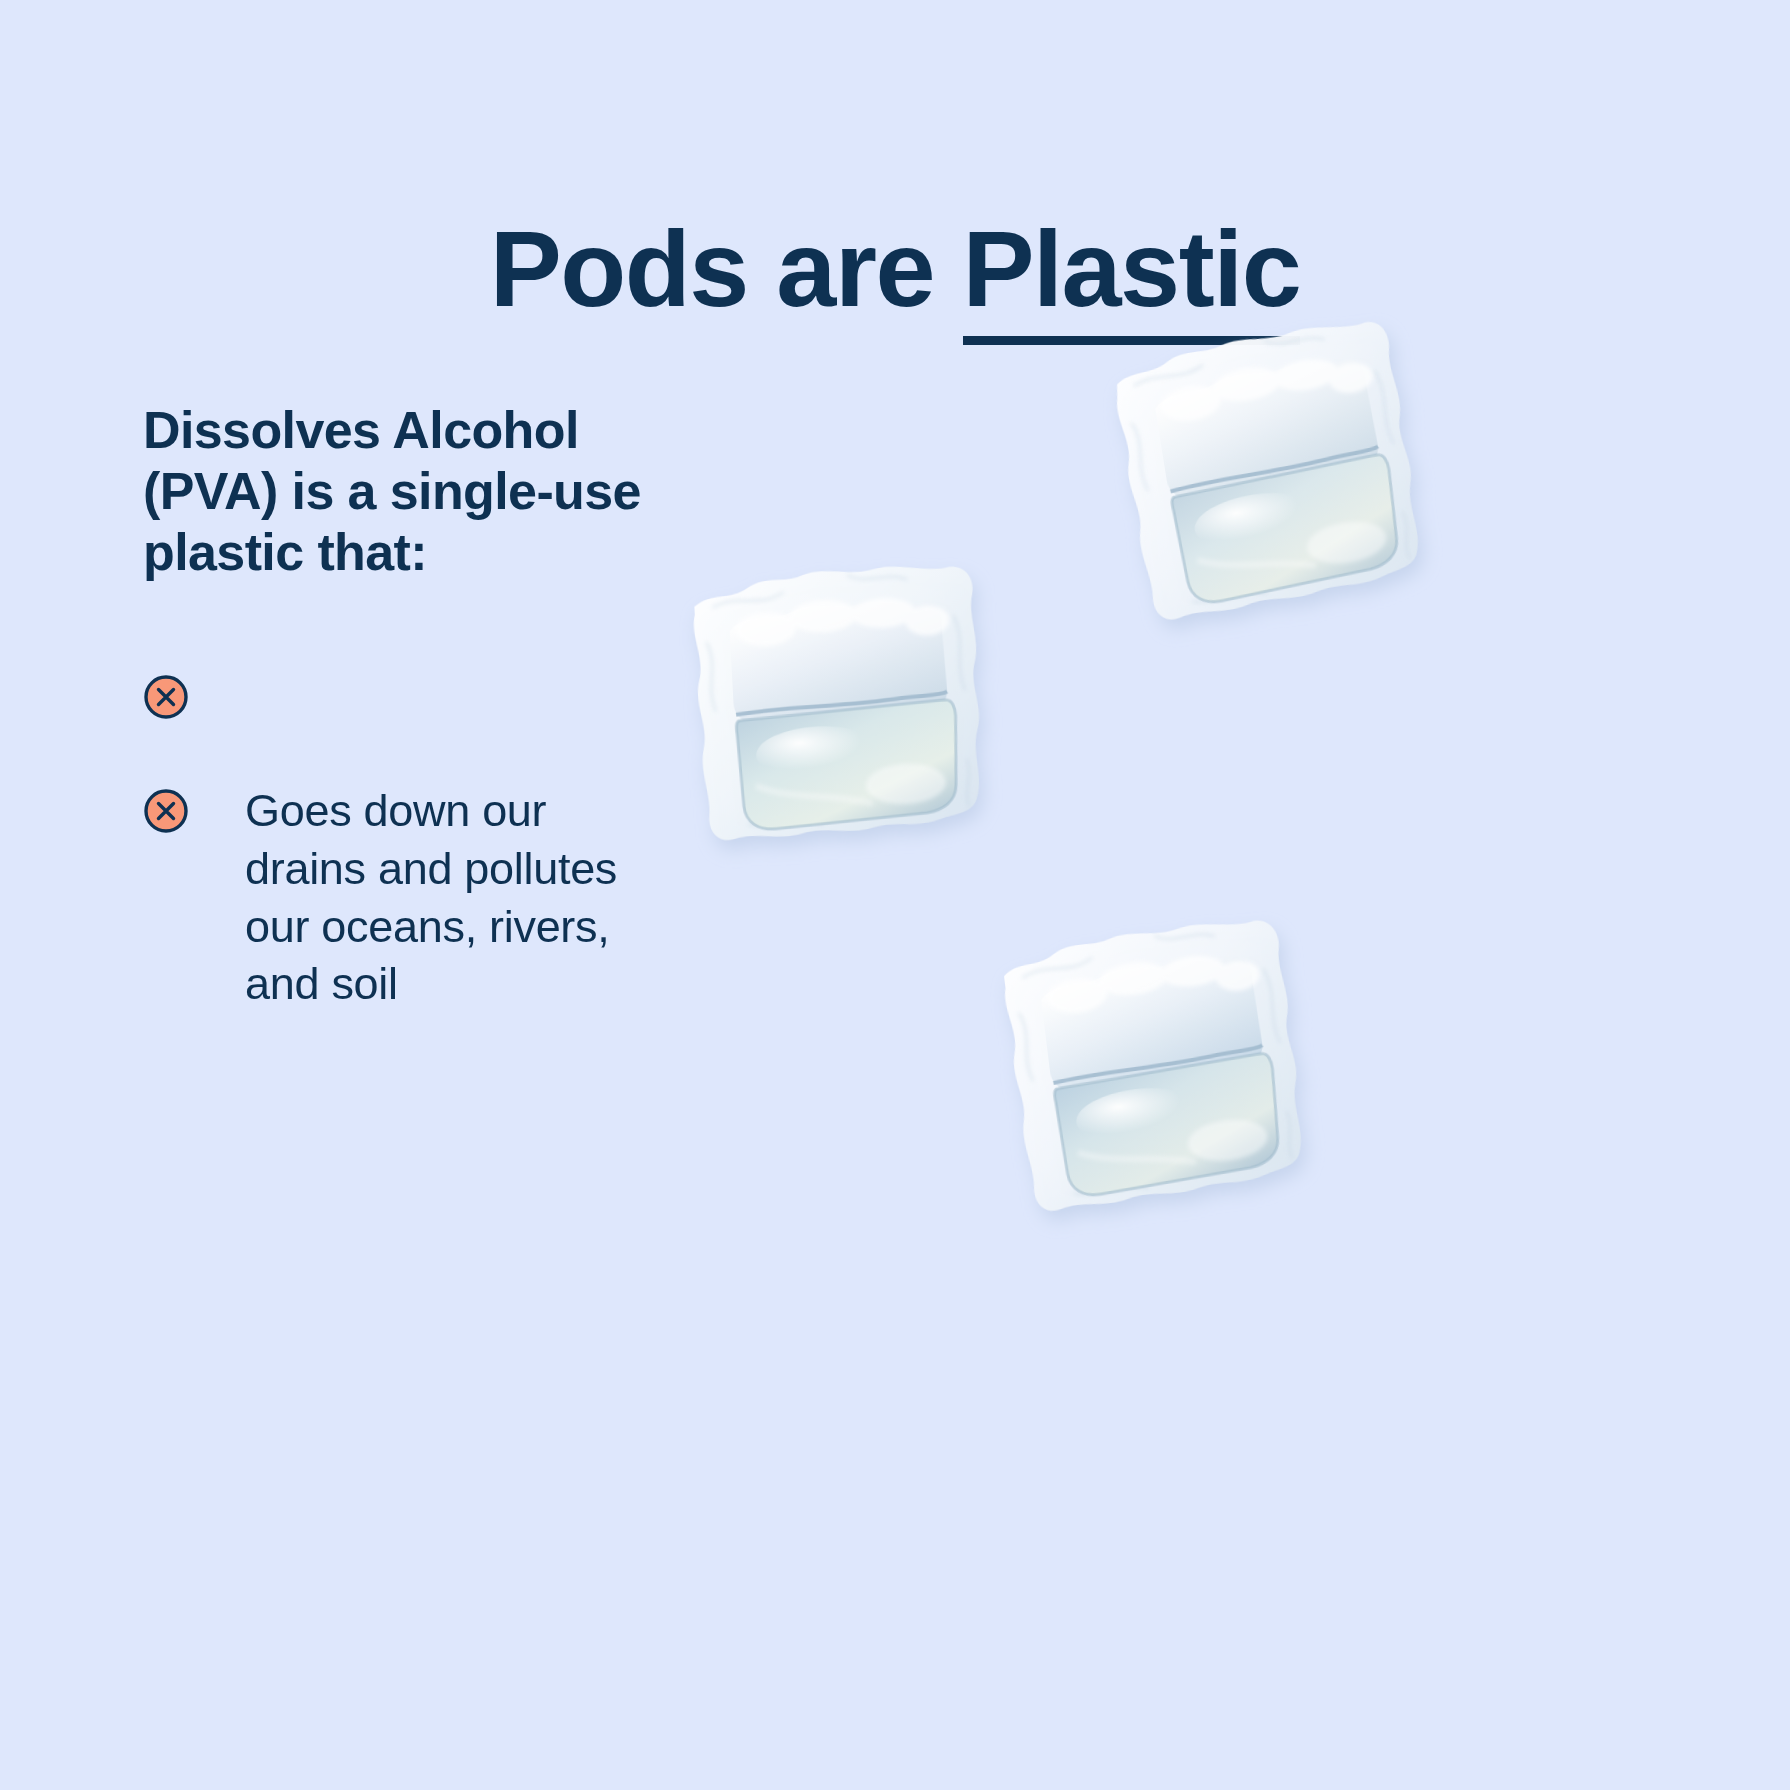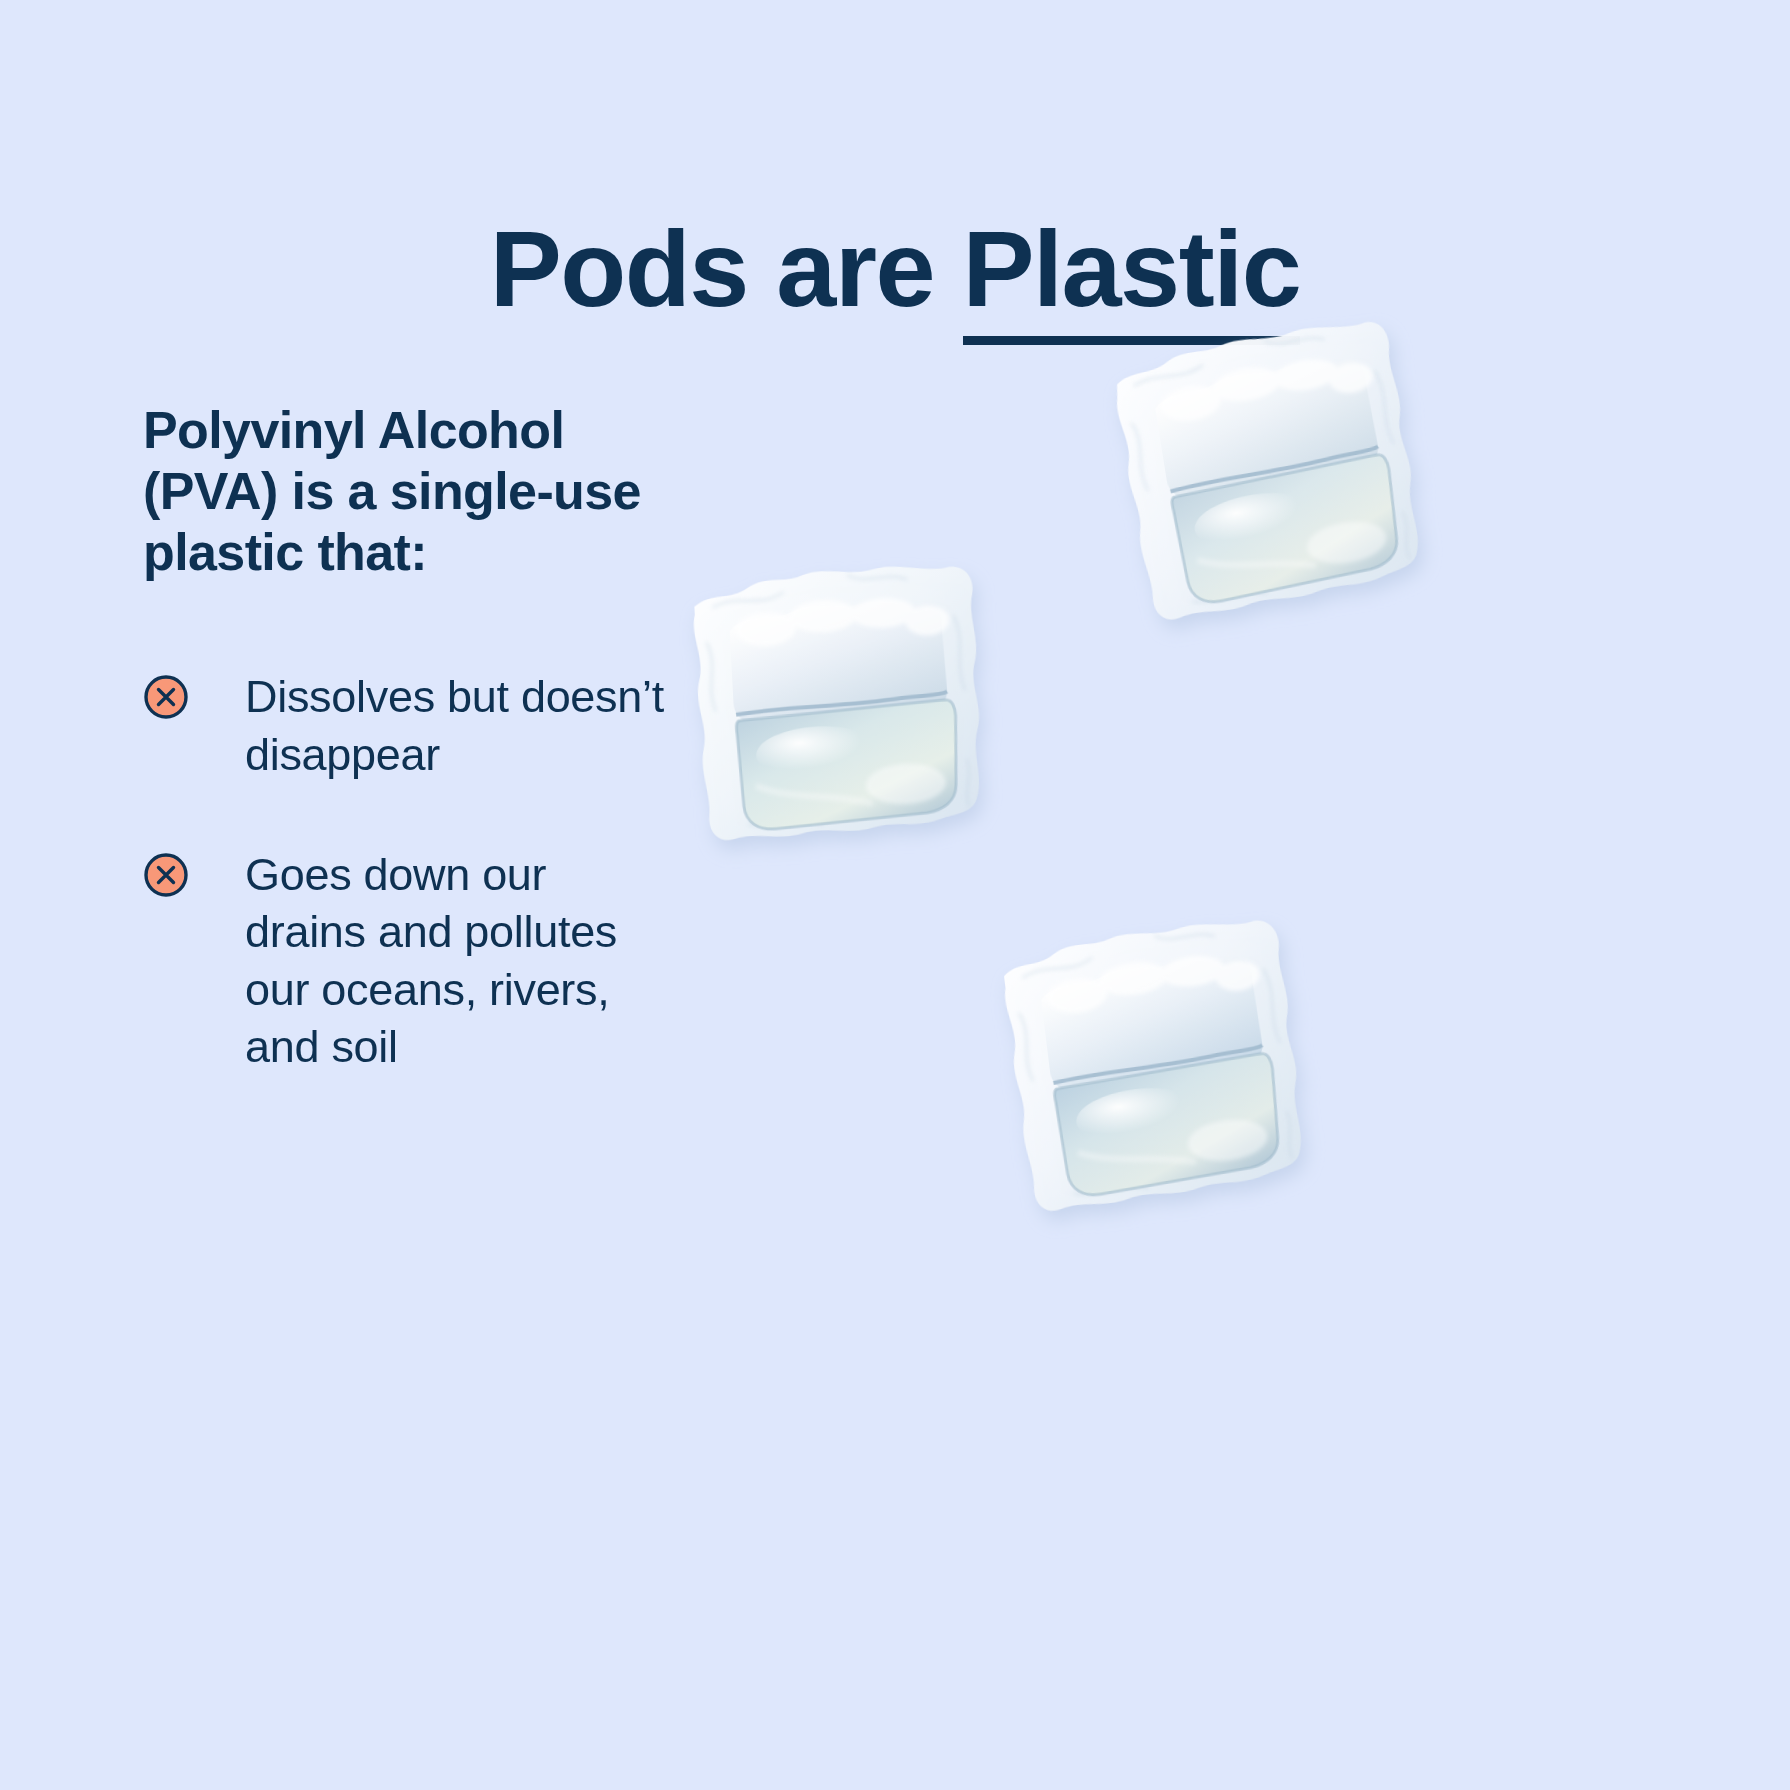--- a/index.html
+++ b/index.html
@@ -106,33 +106,32 @@
 <body>
 
 <div id="poster">
 
   <h1 class="title">
     <span class="plain">Pods are </span><span class="underlined">Plastic</span>
   </h1>
 
   <div class="left-col">
 
-    <p class="lede">Polyvinyl Alcohol (PVA) is a single-use plastic that:</p>
+    <p class="lede">Dissolves Alcohol (PVA) is a single-use plastic that:</p>
 
     <ul class="bullets">
 
 
       <li class="bullet">
         <span class="x-icon">
           <svg viewBox="0 0 46 46" xmlns="http://www.w3.org/2000/svg">
             <circle cx="23" cy="23" r="20" fill="#f89878" stroke="#0e3152" stroke-width="3.4"></circle>
             <path d="M15.5 15.5 L30.5 30.5 M30.5 15.5 L15.5 30.5" stroke="#0e3152" stroke-width="3.4" stroke-linecap="round"></path>
           </svg>
         </span>
-        <span class="bullet-text">Dissolves but doesn’t disappear</span>
       </li>
 
       <li class="bullet">
         <span class="x-icon">
           <svg viewBox="0 0 46 46" xmlns="http://www.w3.org/2000/svg">
             <circle cx="23" cy="23" r="20" fill="#f89878" stroke="#0e3152" stroke-width="3.4"></circle>
             <path d="M15.5 15.5 L30.5 30.5 M30.5 15.5 L15.5 30.5" stroke="#0e3152" stroke-width="3.4" stroke-linecap="round"></path>
           </svg>
         </span>
         <span class="bullet-text">Goes down our drains and pollutes our oceans, rivers, and soil</span>

